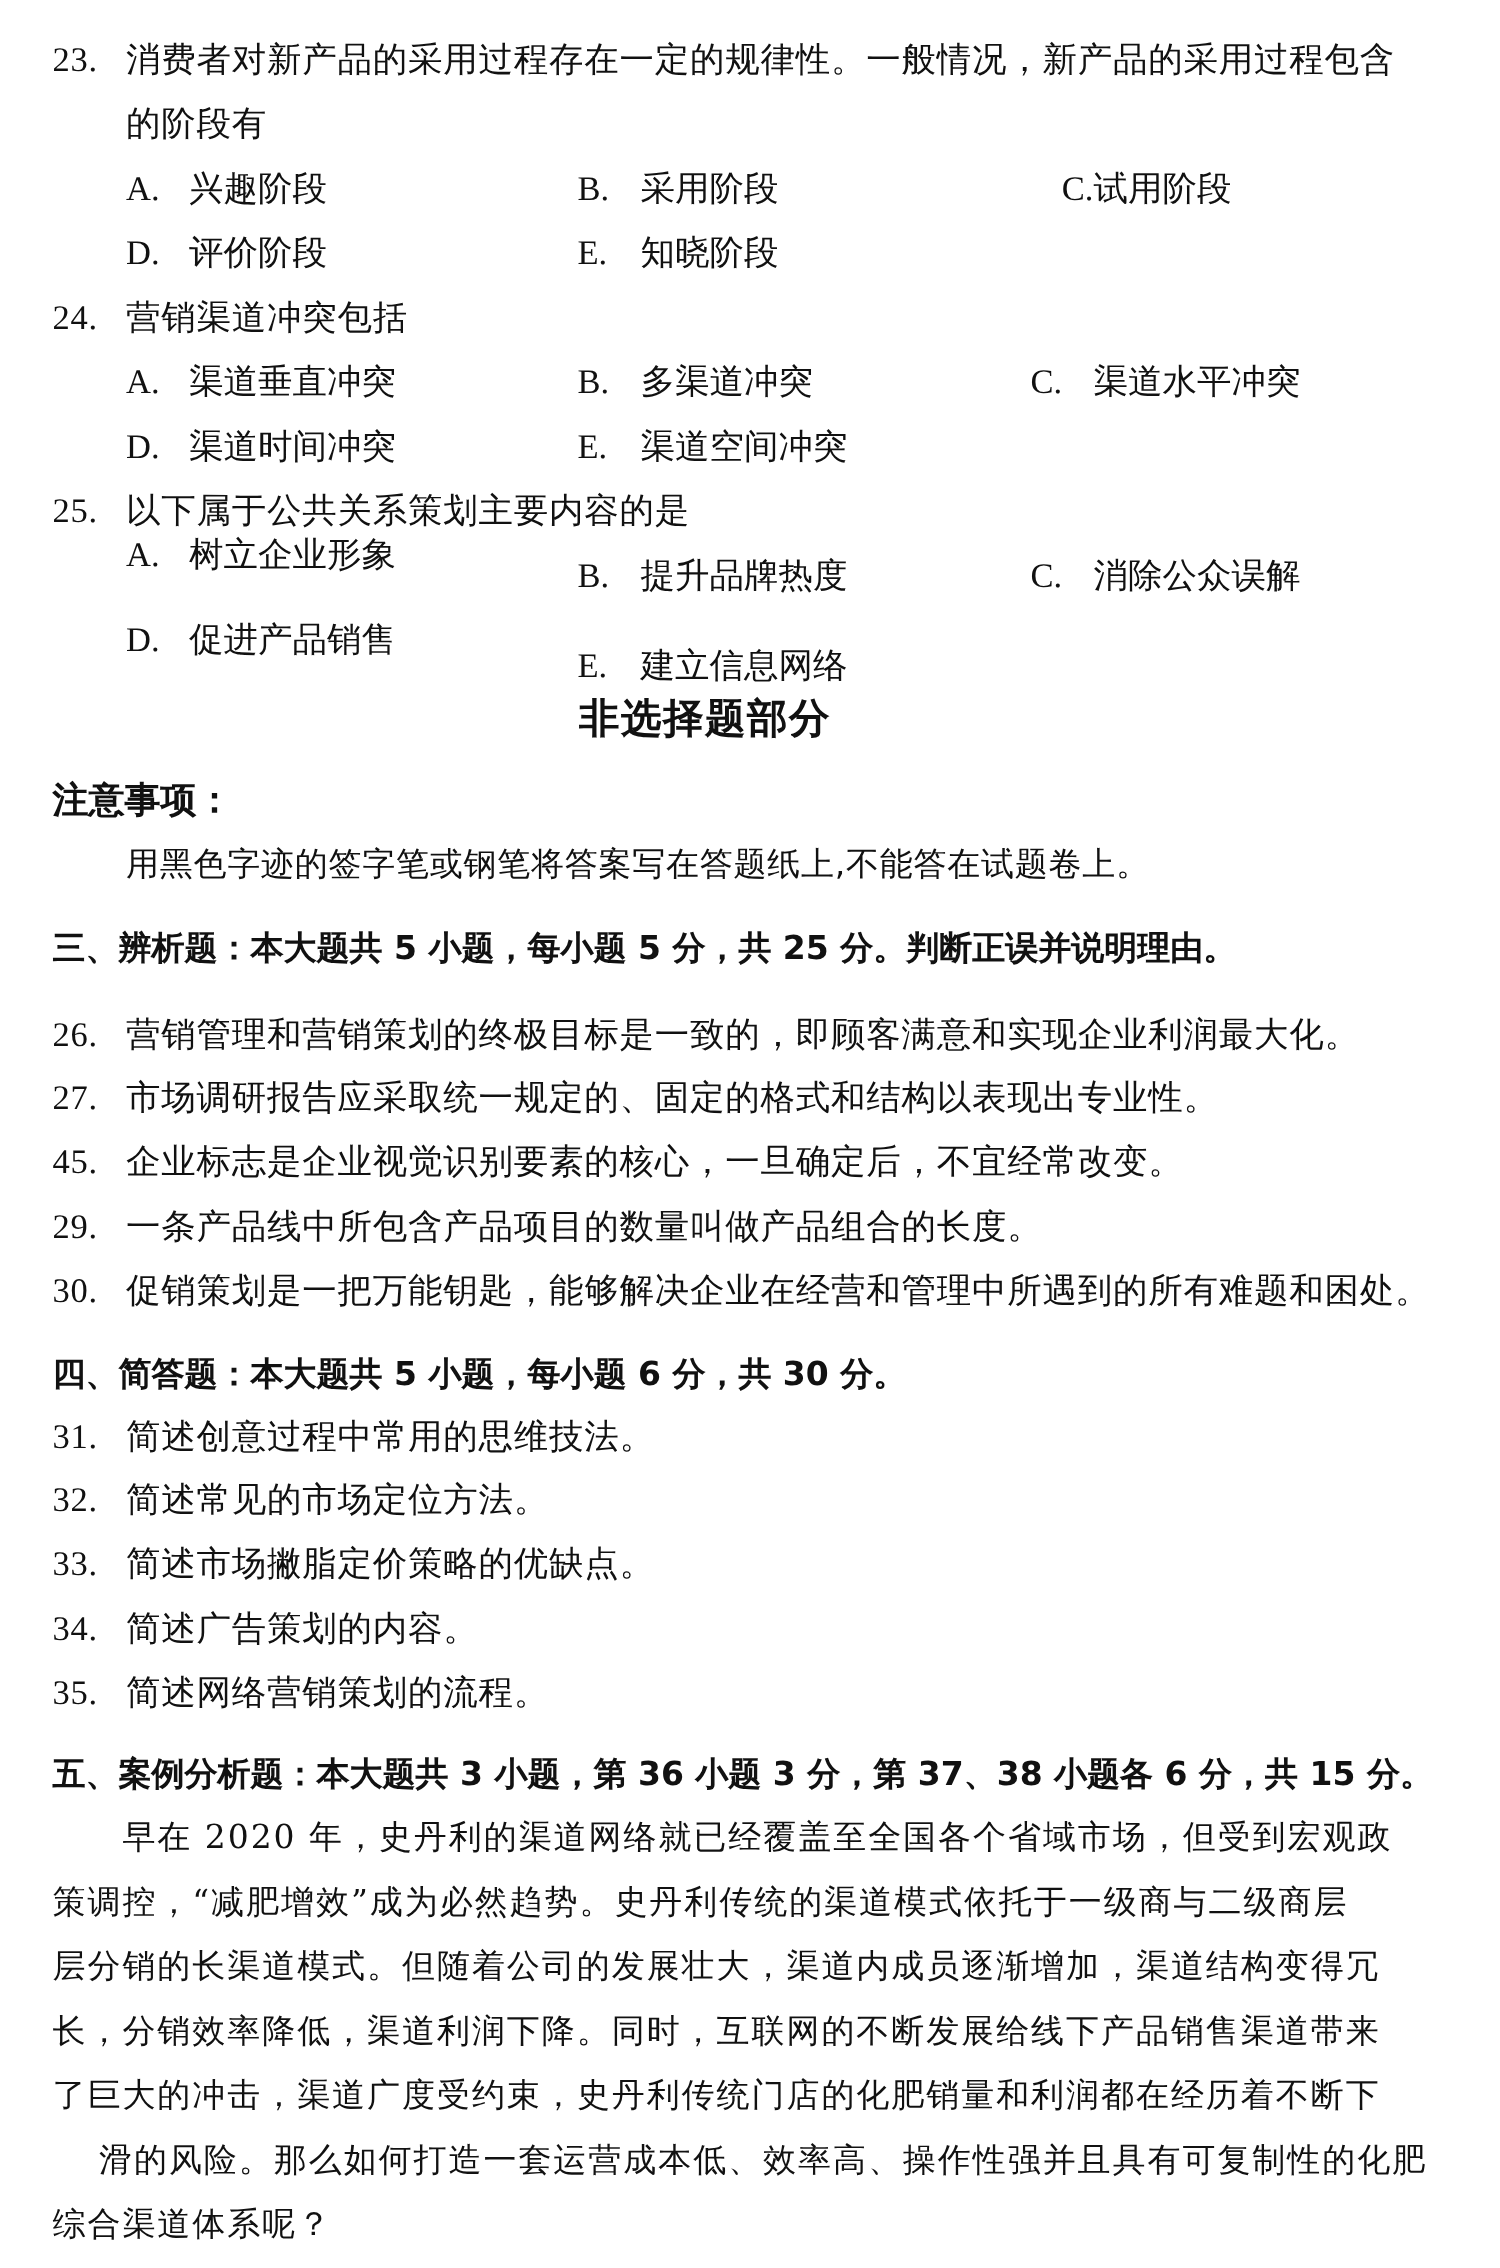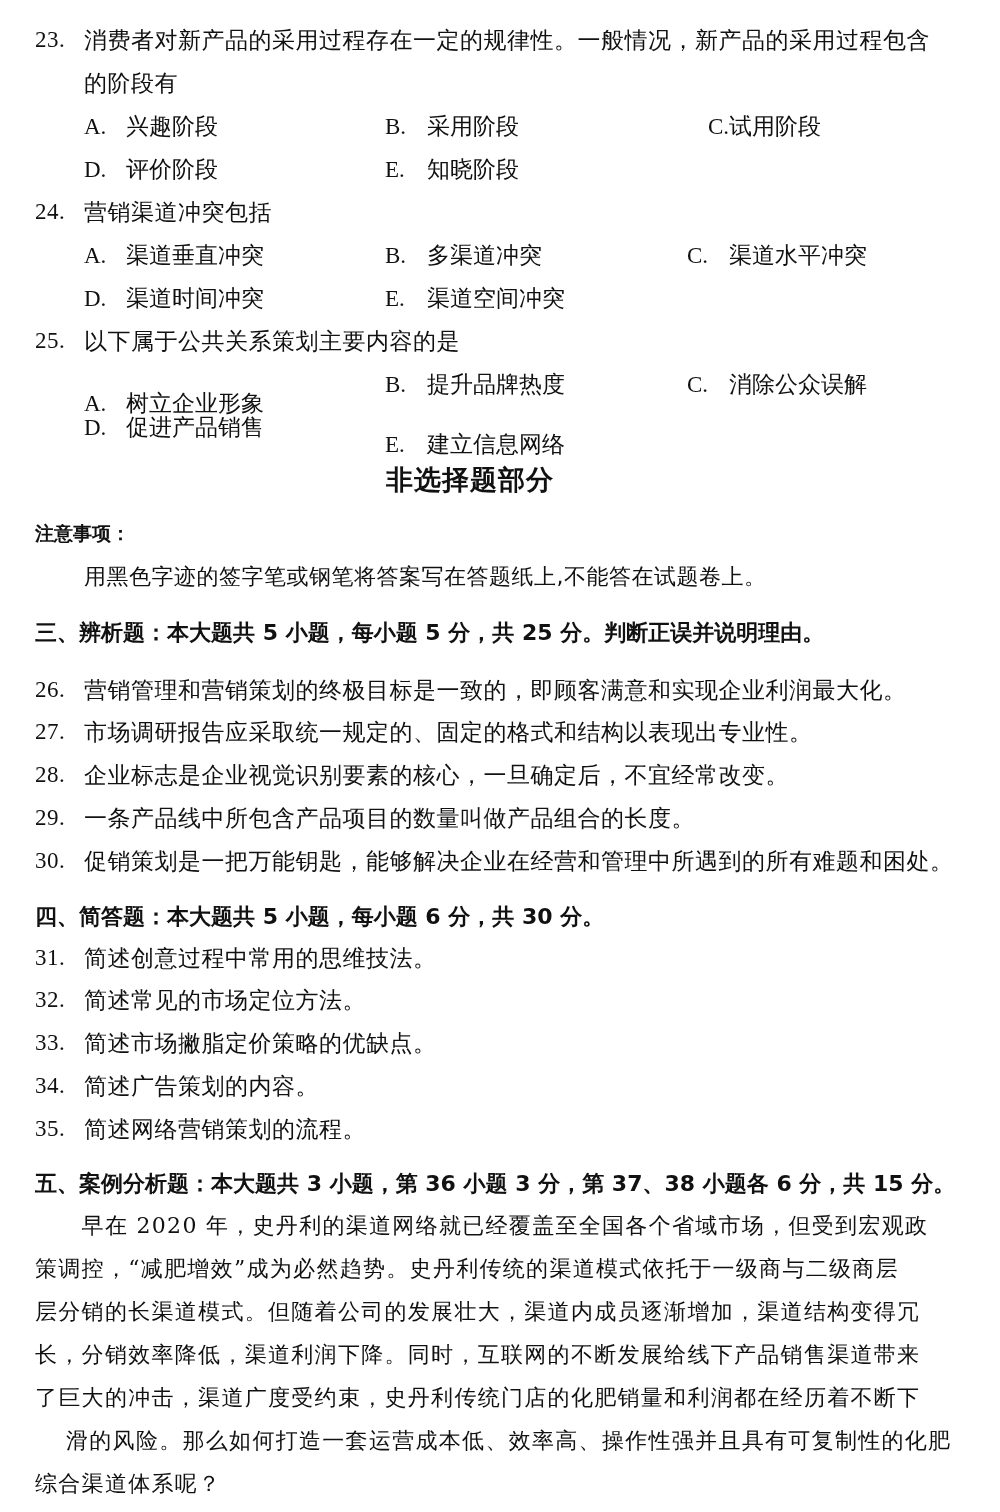--- a/index.html
+++ b/index.html
@@ -44,43 +44,43 @@
   <div class="opt" style="left:687px; top:240px;"><span class="letter">C.</span><span>渠道水平冲突</span></div>
   <div class="opt" style="left:84px; top:283px;"><span class="letter">D.</span><span>渠道时间冲突</span></div>
   <div class="opt" style="left:385px; top:283px;"><span class="letter">E.</span><span>渠道空间冲突</span></div>
 </div>
 
 <div>
   <div class="line" style="top:326px;">
     <span class="num">25.</span>
     <span class="txt">以下属于公共关系策划主要内容的是</span>
   </div>
-  <div class="opt" style="left:84px; top:388px;"><span class="letter">A.</span><span>树立企业形象</span></div>
+  <div class="opt" style="left:84px; top:355px;"><span class="letter">A.</span><span>树立企业形象</span></div>
   <div class="opt" style="left:385px; top:369px;"><span class="letter">B.</span><span>提升品牌热度</span></div>
   <div class="opt" style="left:687px; top:369px;"><span class="letter">C.</span><span>消除公众误解</span></div>
   <div class="opt" style="left:84px; top:412px;"><span class="letter">D.</span><span>促进产品销售</span></div>
   <div class="opt" style="left:385px; top:412px;margin-top:17px;"><span class="letter">E.</span><span>建立信息网络</span></div>
 </div>
 
 <div class="section-title">非选择题部分</div>
-<div class="heading" style="top:518px; font-size:19px;">注意事项：</div>
+<div class="heading" style="top:518px; font-size:24px;">注意事项：</div>
 <div class="line" style="top:562px; left:84px; font-size:22px;">用黑色字迹的签字笔或钢笔将答案写在答题纸上,不能答在试题卷上。</div>
 
 <div class="heading" style="top:618px;text-align:right;">三、辨析题：本大题共 5 小题，每小题 5 分，共 25 分。判断正误并说明理由。</div>
 <div>
   <div class="line" style="top:675px;">
       <span class="num">26.</span>
       <span class="txt">营销管理和营销策划的终极目标是一致的，即顾客满意和实现企业利润最大化。</span>
     </div>
   <div class="line" style="top:717px;">
       <span class="num">27.</span>
       <span class="txt">市场调研报告应采取统一规定的、固定的格式和结构以表现出专业性。</span>
     </div>
   <div class="line" style="top:760px;">
-      <span class="num">28.</span>
+      <span class="num">45.</span>
       <span class="txt">企业标志是企业视觉识别要素的核心，一旦确定后，不宜经常改变。</span>
     </div>
   <div class="line" style="top:803px;">
       <span class="num">29.</span>
       <span class="txt">一条产品线中所包含产品项目的数量叫做产品组合的长度。</span>
     </div>
   <div class="line" style="top:846px;">
       <span class="num">30.</span>
       <span class="txt">促销策划是一把万能钥匙，能够解决企业在经营和管理中所遇到的所有难题和困处。</span>
     </div>

